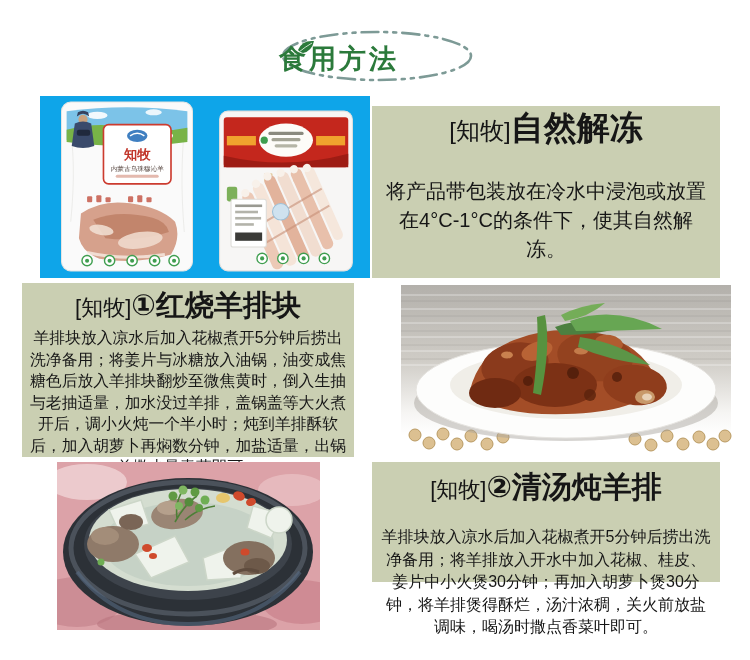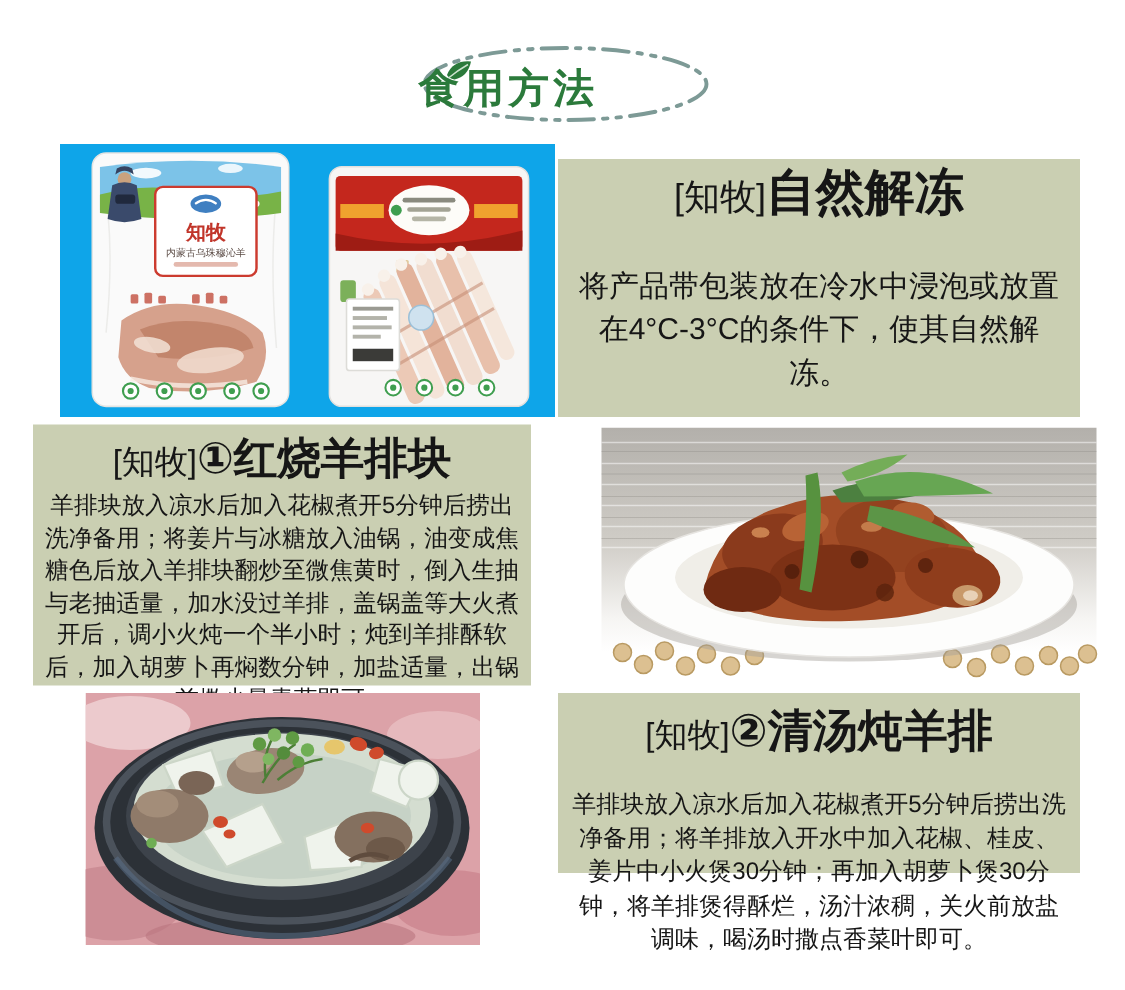--- a/index.html
+++ b/index.html
@@ -176,21 +176,21 @@
         <circle cx="86" cy="145" r="2" fill="#3f9e4f"></circle>
           <circle cx="106" cy="145" r="2" fill="#3f9e4f"></circle>
       </g>
     </svg>
   </div>
 
   <div class="gbox box-thaw">
     <div class="ttl">
       <span class="brand">[知牧]</span><span class="main">自然解冻</span>
     </div>
-    <div class="bodytext">将产品带包装放在冷水中浸泡或放置在4°C-3°C的条件下，使其自然解冻。</div>
+    <div class="bodytext">将产品带包装放在冷水中浸泡或放置在4°C-1°C的条件下，使其自然解冻。</div>
   </div>
 
   <div class="gbox box-braised">
     <div class="ttl">
       <span class="brand">[知牧]</span><span class="main">①红烧羊排块</span>
     </div>
     <div class="bodytext">羊排块放入凉水后加入花椒煮开5分钟后捞出洗净备用；将姜片与冰糖放入油锅，油变成焦糖色后放入羊排块翻炒至微焦黄时，倒入生抽与老抽适量，加水没过羊排，盖锅盖等大火煮开后，调小火炖一个半小时；炖到羊排酥软后，加入胡萝卜再焖数分钟，加盐适量，出锅前撒少量青蒜即可。</div>
   </div>
 
   <div class="photo dish-photo">

